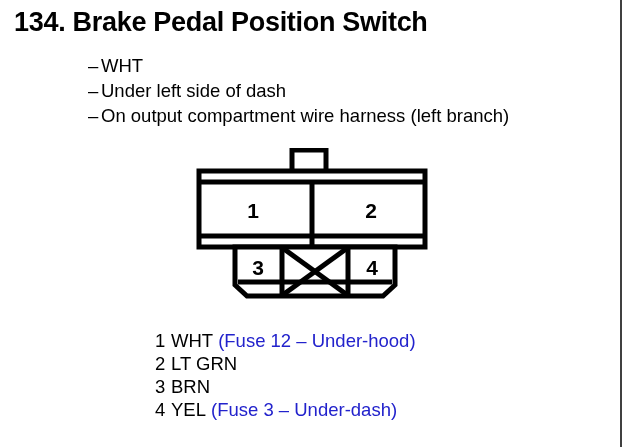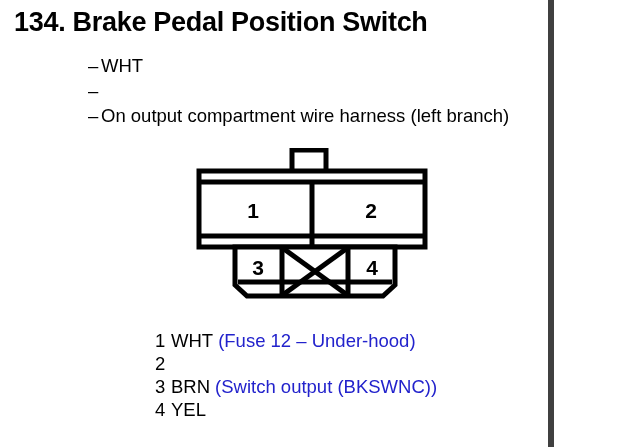--- a/index.html
+++ b/index.html
@@ -2,27 +2,27 @@
 <html><head>
 <meta charset="utf-8">
 <style>
   html, body {
     margin: 0;
     padding: 0;
     background: #ffffff;
   }
   #page {
     position: relative;
-    width: 554px;
+    width: 622px;
     height: 447px;
     background: #ffffff;
     overflow: hidden;
     font-family: "Liberation Sans", sans-serif;
     color: #000000;
-    border-right: 6px solid #404040;
+    border-right: 2px solid #404040;
     box-sizing: border-box;
   }
 
   
   #title {
     position: absolute;
     left: 14px;
     top: 7px;
     font-size: 27px;
     font-weight: bold;
@@ -89,20 +89,21 @@
 
   <div id="title">134. Brake Pedal Position Switch</div>
 
   <div id="bullets">
     <div class="bullet-row">
       <span class="bullet-dash">–</span>
       <span>WHT</span>
     </div>
     <div class="bullet-row">
       <span class="bullet-dash">–</span>
+      <span>Under left side of dash</span>
     </div>
     <div class="bullet-row">
       <span class="bullet-dash">–</span>
       <span>On output compartment wire harness (left branch)</span>
     </div>
   </div>
 
   <div id="connector">
     <svg width="240" height="160" viewBox="0 0 240 160">
 
@@ -135,25 +136,26 @@
   </div>
 
   <div id="legend">
     <div class="legend-row">
       <span class="legend-num">1</span>
       <span class="legend-color">WHT</span>
       <span class="legend-desc">(Fuse 12 – Under-hood)</span>
     </div>
     <div class="legend-row">
       <span class="legend-num">2</span>
+      <span class="legend-color">LT GRN</span>
     </div>
     <div class="legend-row">
       <span class="legend-num">3</span>
       <span class="legend-color">BRN</span>
-      <span class="legend-desc">(Switch output (BKSWNC))</span>
     </div>
     <div class="legend-row">
       <span class="legend-num">4</span>
       <span class="legend-color">YEL</span>
+      <span class="legend-desc">(Fuse 3 – Under-dash)</span>
     </div>
   </div>
 
 </div>
 
 </body></html>

